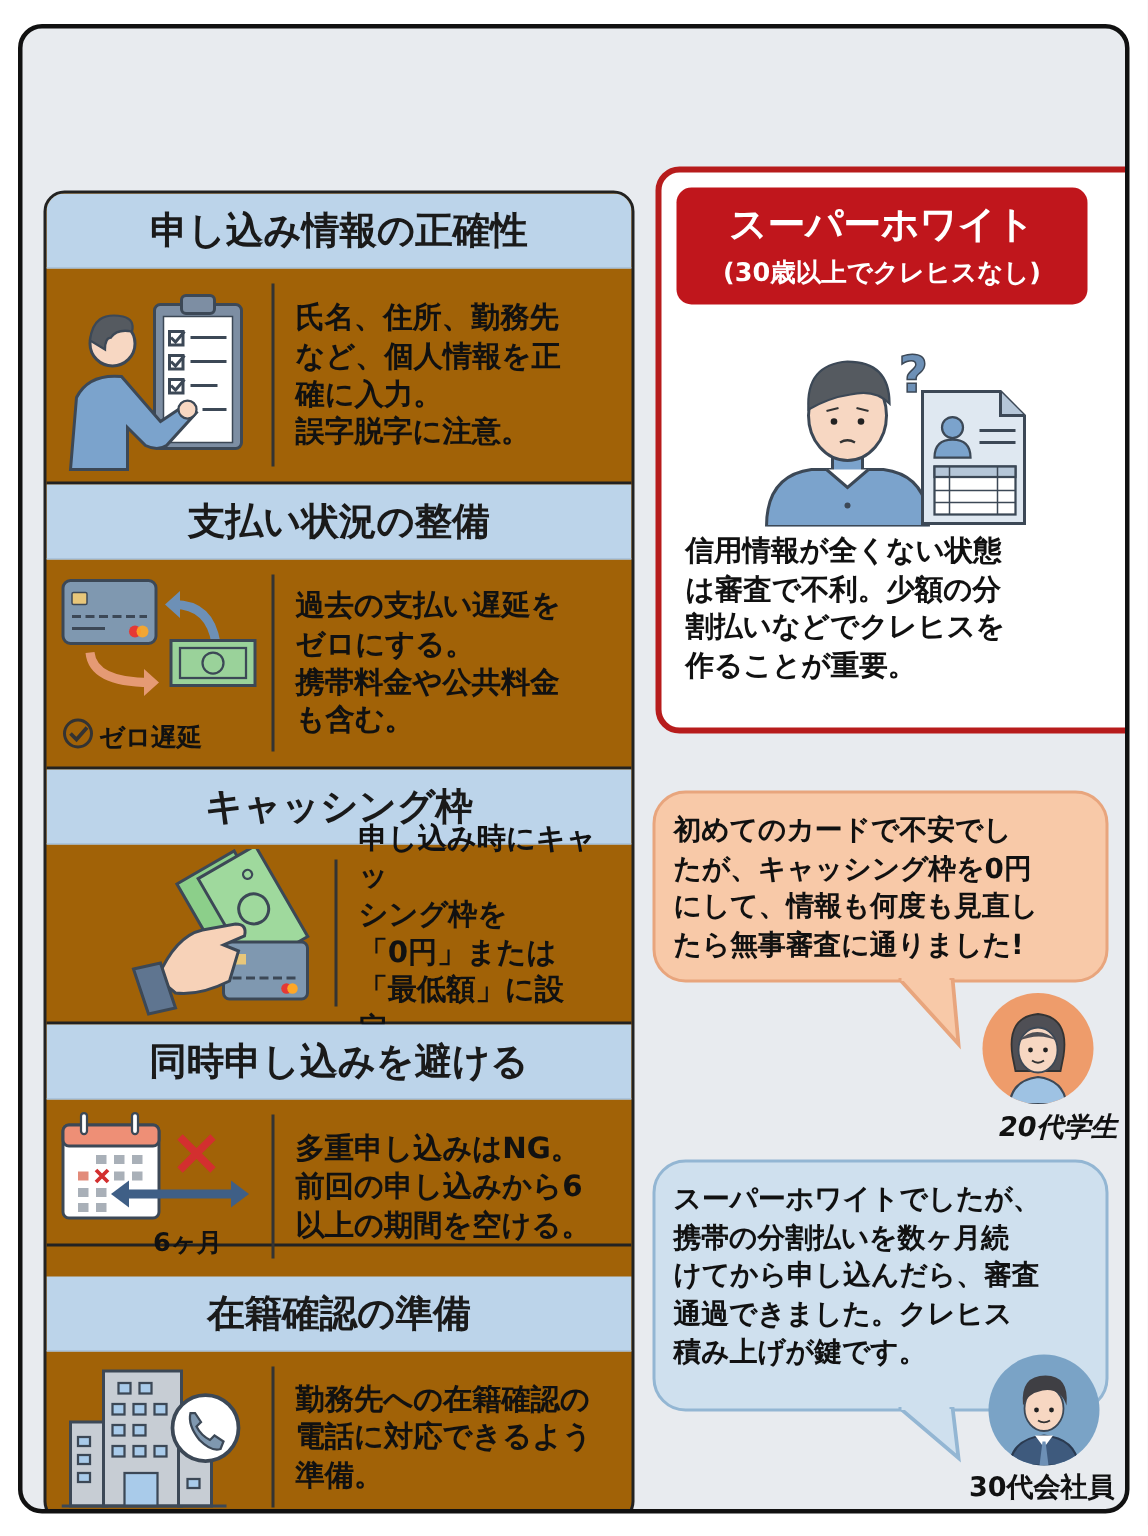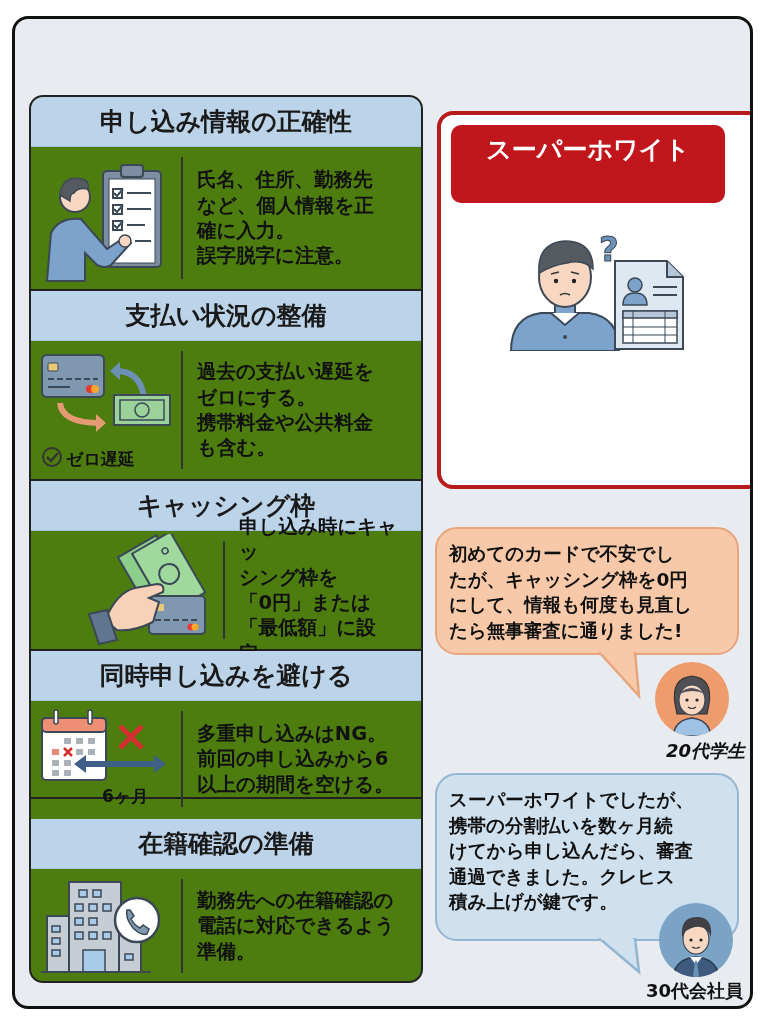--- a/index.html
+++ b/index.html
@@ -11,22 +11,22 @@
       background: #e8ebef; border: 3px solid #111; border-radius: 16px; overflow: hidden;
     }
     .title-bar {
       position: absolute; left: 0; top: 0; width: 100%; height: 78px;
       background: #000; color: #fff; display: flex; align-items: center; justify-content: center;
       font-size: 38px; font-weight: bold; letter-spacing: -1px; white-space: nowrap;
     }
 
     
     .left-col {
-      position: absolute; left: 14px; top: 76px; width: 394px; height: 888px;
-      border: 2.5px solid #222; border-radius: 14px; background: #4d7c0f; overflow: hidden;
+      position: absolute; left: 14px; top: 108px; width: 394px; height: 888px;
+      border: 2.5px solid #222; border-radius: 14px; background: #a16207; overflow: hidden;
     }
     .section { position: absolute; left: 0; width: 100%; border-bottom: 2px solid #222; }
     .section:last-child { border-bottom: none; }
     .sec-head {
       height: 50px; background: #bcd4ea; display: flex; align-items: center; justify-content: center;
       font-size: 25px; font-weight: bold; color: #1a1a1a; border-bottom: 1px solid #a9c3dc;
     }
     .sec-body { position: relative; display: flex; align-items: center; }
     .sec-icon { width: 150px; height: 100%; position: relative; display: flex; align-items: center; justify-content: center; }
     .divider-v { width: 2px; background: #333; align-self: stretch; margin: 10px 0; }
@@ -234,20 +234,21 @@
         <div class="sec-text">勤務先への在籍確認の
 電話に対応できるよう
 準備。</div>
       </div>
     </div>
   </div>
 
   <div class="sw-box">
     <div class="sw-head">
       <div class="sw-title">スーパーホワイト</div>
+      <div class="sw-sub">(30歳以上でクレヒスなし)</div>
     </div>
     <div class="sw-illust">
       <svg width="220" height="136" viewBox="0 0 220 136">
         <path d="M30 136 q0 -34 30 -38 l14 0 l0 -8 l20 0 l0 8 l14 0 q30 4 30 38 z" fill="#7ba3cc" stroke="#3c4856" stroke-width="2"></path>
         <path d="M70 98 l14 12 l14 -12" fill="#fff" stroke="#3c4856" stroke-width="2"></path>
         <circle cx="84" cy="122" r="2" fill="#3c4856"></circle>
         <ellipse cx="84" cy="62" rx="26" ry="30" fill="#f7d7c2" stroke="#3c4856" stroke-width="2"></ellipse>
         <path d="M58 58 q-2 -30 26 -32 q28 0 28 28 q-10 -10 -26 -6 q-14 2 -28 10 z" fill="#555a60" stroke="#3c4856" stroke-width="1.5"></path>
         <circle cx="75" cy="66" r="2.2" fill="#222"></circle>
           <circle cx="93" cy="66" r="2.2" fill="#222"></circle>
@@ -263,20 +264,24 @@
         <rect x="142" y="96" width="54" height="32" fill="#fff" stroke="#3c4856" stroke-width="1.5"></rect>
         <rect x="142" y="96" width="54" height="7" fill="#b5c6d8" stroke="#3c4856" stroke-width="1.5"></rect>
         <g stroke="#3c4856" stroke-width="1">
             <line x1="142" y1="112" x2="196" y2="112"></line>
             <line x1="142" y1="120" x2="196" y2="120"></line>
             <line x1="152" y1="96" x2="152" y2="128"></line>
             <line x1="184" y1="96" x2="184" y2="128"></line>
           </g>
       </svg>
     </div>
+    <div class="sw-text">信用情報が全くない状態
+は審査で不利。少額の分
+割払いなどでクレヒスを
+作ることが重要。</div>
   </div>
 
   <div class="bubble bubble-1">初めてのカードで不安でし
 たが、キャッシング枠を0円
 にして、情報も何度も見直し
 たら無事審査に通りました!</div>
   <svg class="tail" style="left:584px; top:633px;" width="50" height="50" viewBox="0 0 50 50">
     <path d="M0 0 L40 44 L36 0 z" fill="#f8c9a8" stroke="#e8a57d" stroke-width="2.5"></path>
     <rect x="2" y="-3" width="32" height="5" fill="#f8c9a8"></rect>
   </svg>

